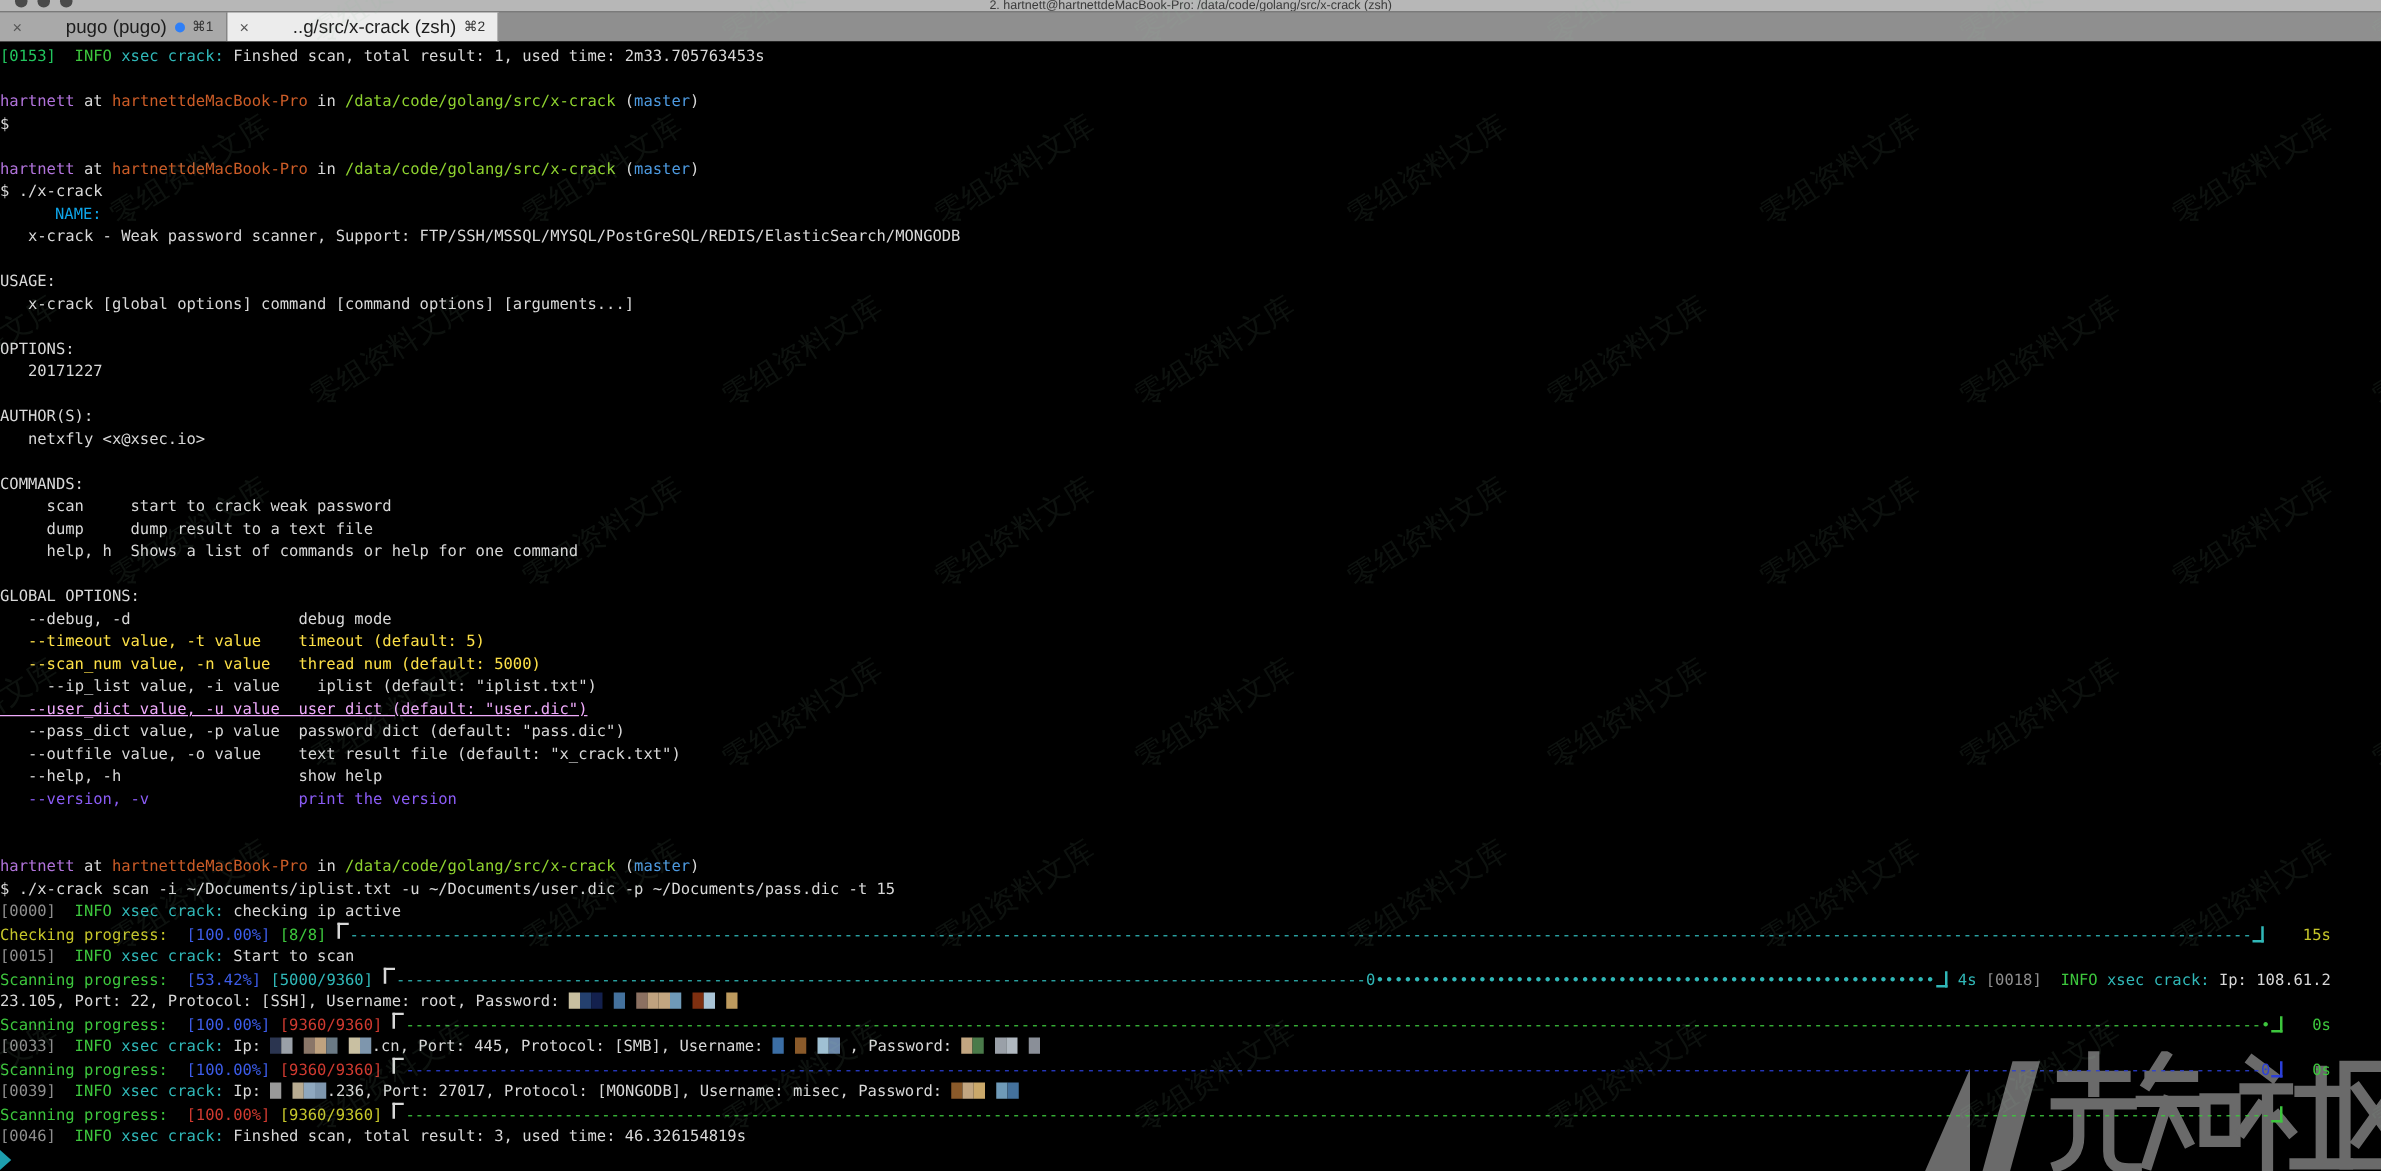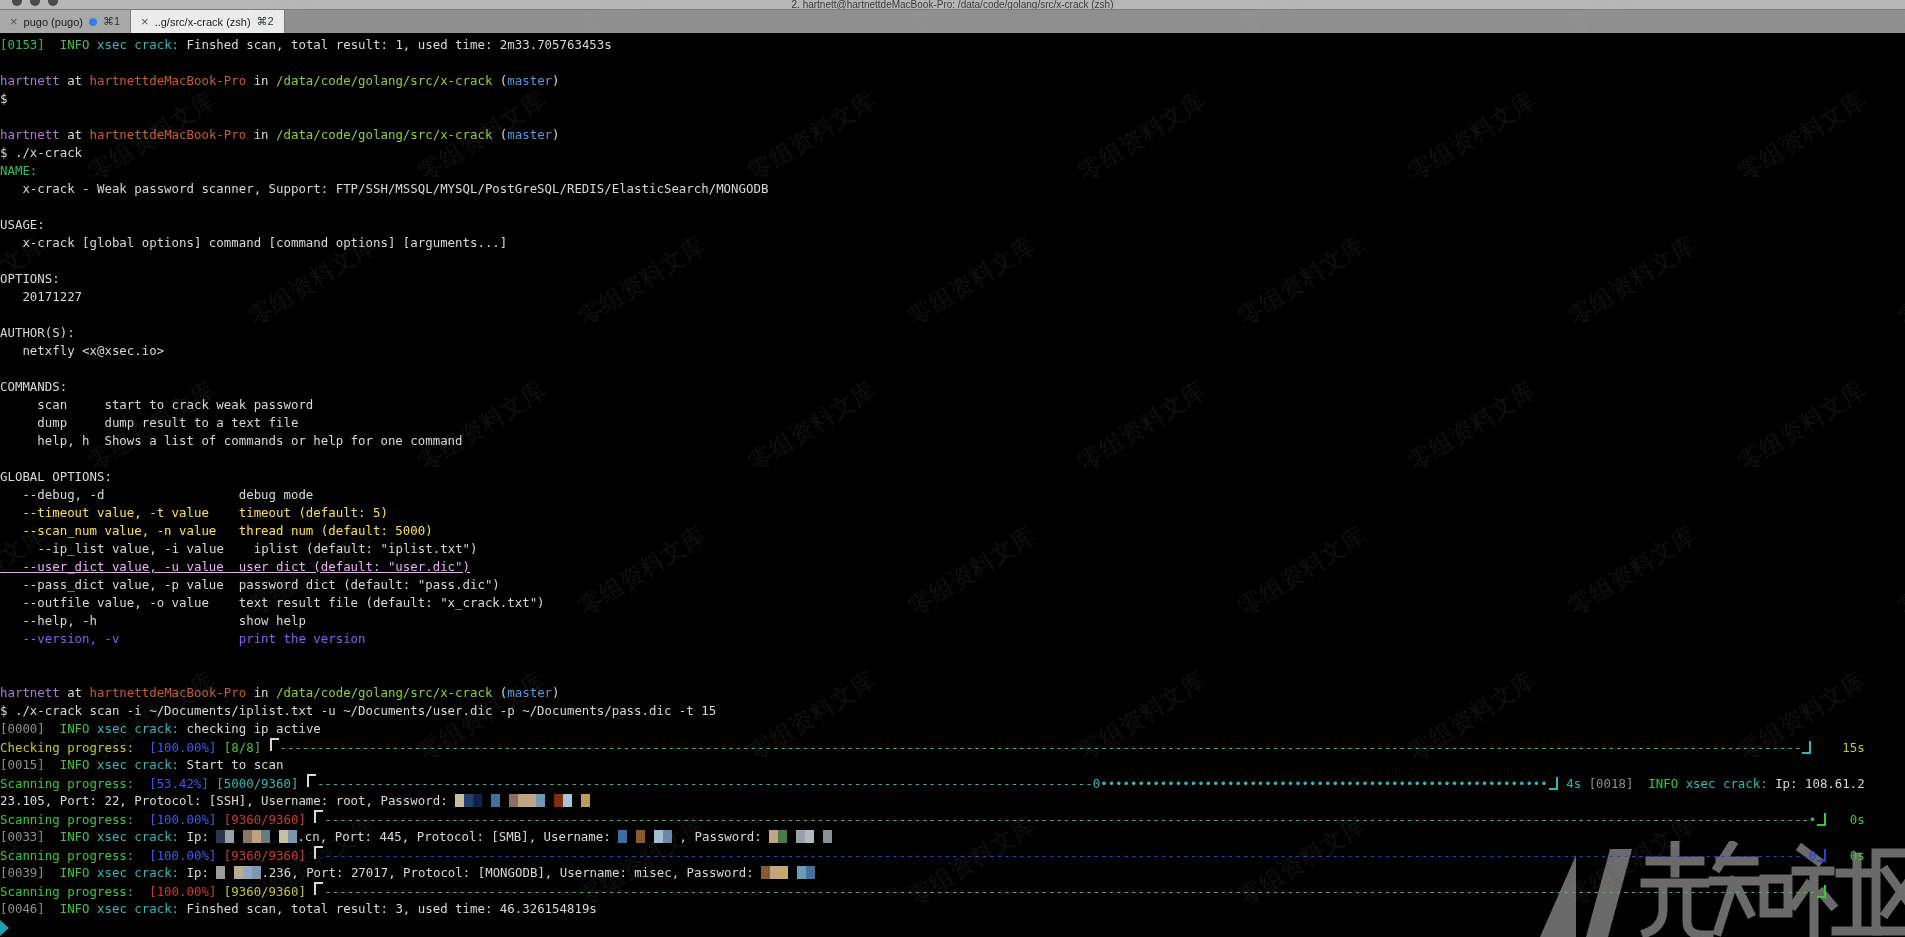--- a/index.html
+++ b/index.html
@@ -11,21 +11,21 @@
   #titlebar .title-text{position:absolute;left:0;right:0;top:-1px;text-align:center;
             font-family:"Liberation Sans",sans-serif;font-size:10px;color:#3a3a3a;}
   .tl{position:absolute;top:-4px;width:10px;height:10px;border-radius:50%;background:#4a4a4a;}
   #tl1{left:12px}#tl2{left:30px}#tl3{left:48px}
   #tabbar{position:absolute;left:0;top:9px;width:1905px;height:24px;background:#8f8f8f;
           z-index:6;display:flex;font-family:"Liberation Sans","DejaVu Sans",sans-serif;
           border-top:1px solid #7c7c7c;box-sizing:border-box;}
   .tab{height:100%;display:flex;align-items:center;gap:6px;padding:0 10px;
        border-right:1px solid #7a7a7a;box-sizing:border-box;cursor:default;}
   .tab .close{color:#555;font-size:13px;line-height:13px;}
-  .tab .lbl{font-size:11px;color:#1c1c1c;white-space:nowrap;}
+  .tab .lbl{font-size:15px;color:#1c1c1c;white-space:nowrap;margin-left:29px;}
   .tab .dot{width:8px;height:8px;border-radius:50%;background:#2f7ff7;}
   .tab .sc{font-size:11px;color:#333;}
   .tab.inactive{background:#a9a9a9;}
   .tab.active{background:#ececec;}
   
   #terminal{position:absolute;left:0;top:33px;width:1905px;height:904px;z-index:2;
             padding-top:3px;box-sizing:border-box;}
   .tl-row{white-space:pre;height:18px;line-height:18px;font-size:12.4px;color:#d8d8d8;
           overflow:hidden;}
   .cor{display:inline-block;width:7px;height:11px;margin:0 1px;}
@@ -84,21 +84,21 @@
 </div>
 
 <div id="terminal">
     <div class="tl-row"><span style="color: #22c55e;">[0153]</span><span style="color: rgb(216, 216, 216);">  </span><span style="color: rgb(61, 198, 61);">INFO</span><span style="color: rgb(216, 216, 216);"> </span><span style="color: rgb(48, 184, 184);">xsec crack:</span><span style="color: rgb(216, 216, 216);"> Finshed scan, total result: 1, used time: 2m33.705763453s</span></div>
     <div class="tl-row"></div>
     <div class="tl-row"><span style="color: rgb(177, 115, 219);">hartnett</span><span style="color: rgb(216, 216, 216);"> at </span><span style="color: rgb(204, 92, 39);">hartnettdeMacBook-Pro</span><span style="color: rgb(216, 216, 216);"> in </span><span style="color: rgb(142, 210, 47);">/data/code/golang/src/x-crack</span><span style="color: rgb(216, 216, 216);"> (</span><span style="color: rgb(77, 154, 224);">master</span><span style="color: rgb(216, 216, 216);">)</span></div>
     <div class="tl-row"><span style="color: rgb(216, 216, 216);">$</span></div>
     <div class="tl-row"></div>
     <div class="tl-row"><span style="color: rgb(177, 115, 219);">hartnett</span><span style="color: rgb(216, 216, 216);"> at </span><span style="color: rgb(204, 92, 39);">hartnettdeMacBook-Pro</span><span style="color: rgb(216, 216, 216);"> in </span><span style="color: rgb(142, 210, 47);">/data/code/golang/src/x-crack</span><span style="color: rgb(216, 216, 216);"> (</span><span style="color: rgb(77, 154, 224);">master</span><span style="color: rgb(216, 216, 216);">)</span></div>
     <div class="tl-row"><span style="color: rgb(216, 216, 216);">$ ./x-crack</span></div>
-    <div class="tl-row"><span style="color: #22c55e;">NAME:</span></div>
+    <div class="tl-row"><span style="color: #0ea5e9; padding-left: 44px;">NAME:</span></div>
     <div class="tl-row"><span style="color: rgb(216, 216, 216);">   x-crack - Weak password scanner, Support: FTP/SSH/MSSQL/MYSQL/PostGreSQL/REDIS/ElasticSearch/MONGODB</span></div>
     <div class="tl-row"></div>
     <div class="tl-row"><span style="color: rgb(216, 216, 216);">USAGE:</span></div>
     <div class="tl-row"><span style="color: rgb(216, 216, 216);">   x-crack [global options] command [command options] [arguments...]</span></div>
     <div class="tl-row"></div>
     <div class="tl-row"><span style="color: rgb(216, 216, 216);">OPTIONS:</span></div>
     <div class="tl-row"><span style="color: rgb(216, 216, 216);">   20171227</span></div>
     <div class="tl-row"></div>
     <div class="tl-row"><span style="color: rgb(216, 216, 216);">AUTHOR(S):</span></div>
     <div class="tl-row"><span style="color: rgb(216, 216, 216);">   netxfly &lt;x@xsec.io&gt;</span></div>

